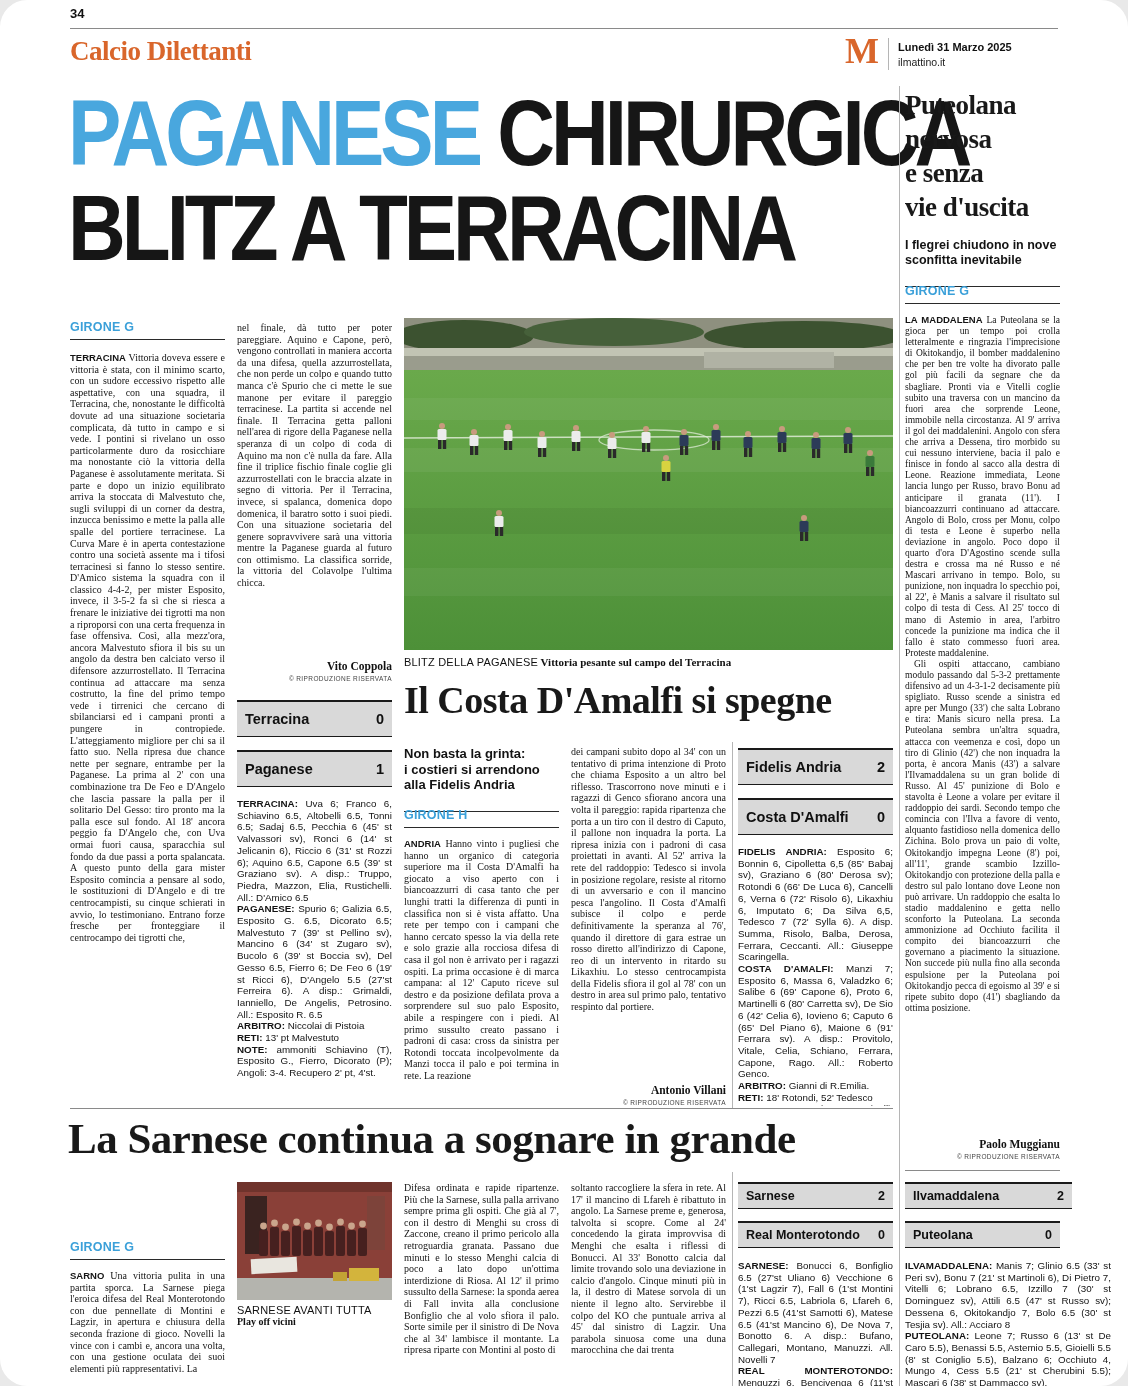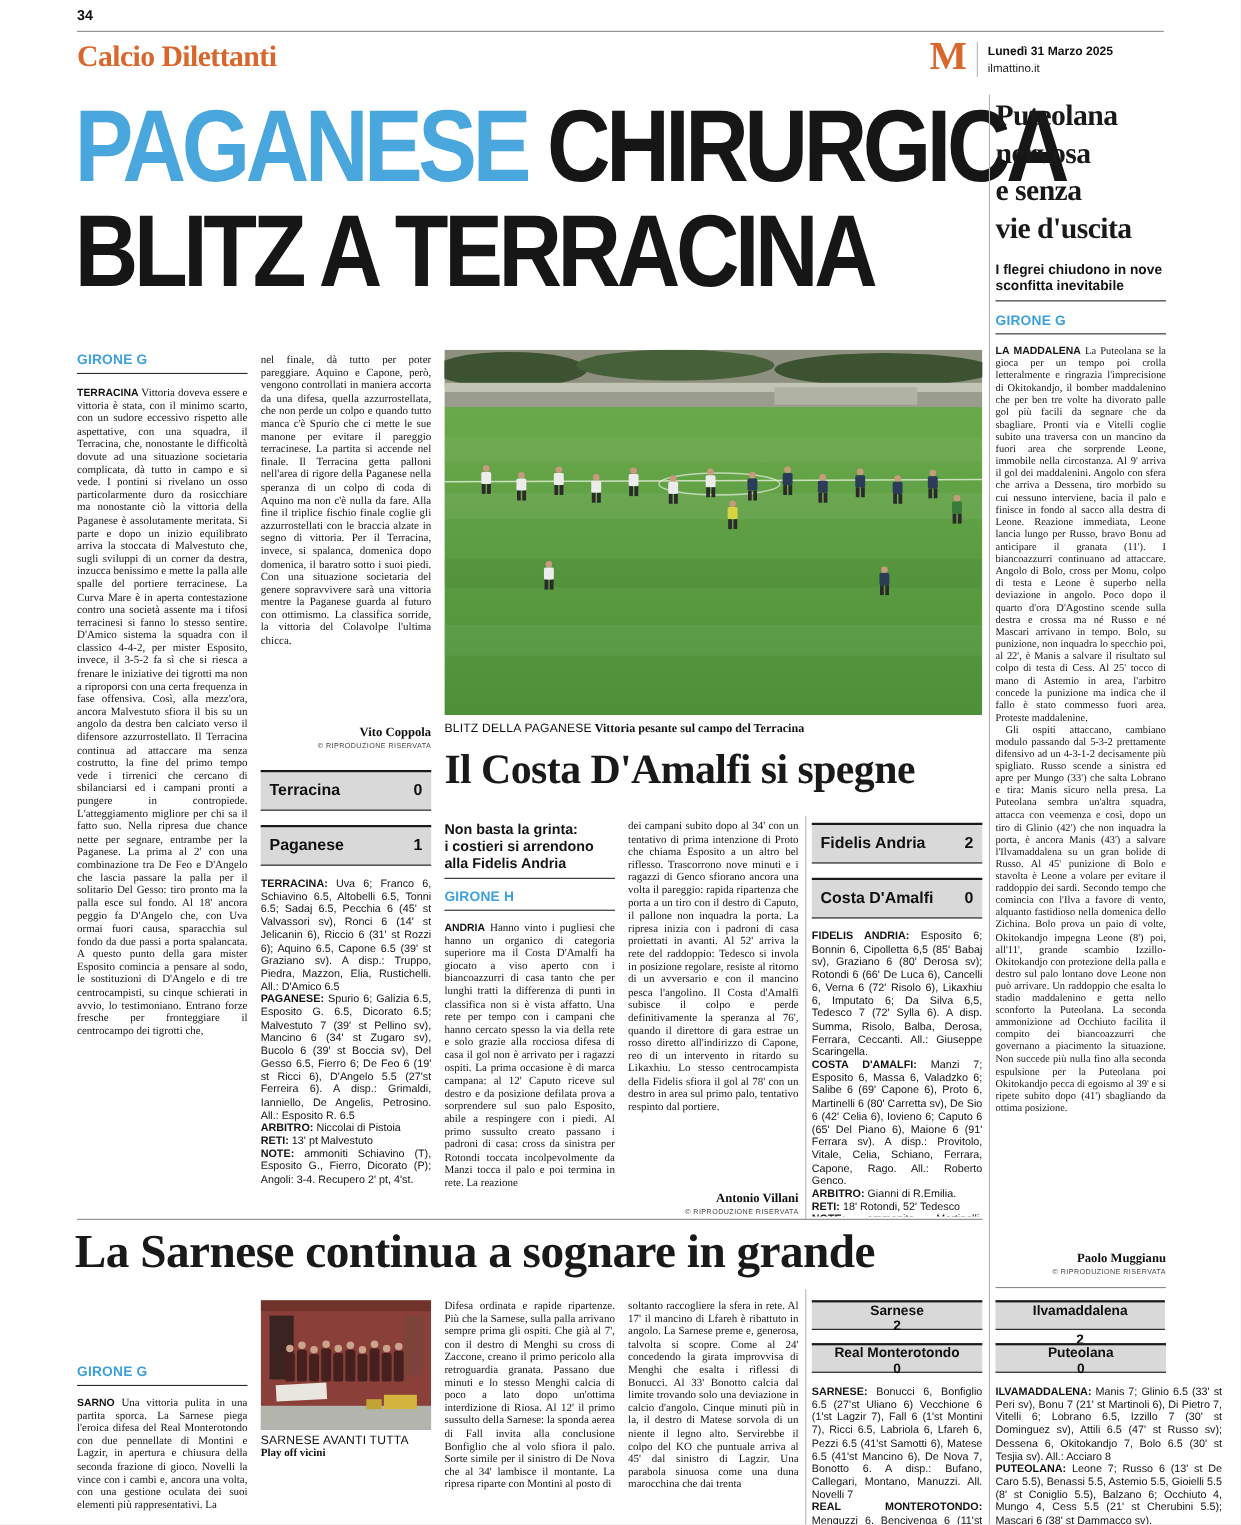--- a/index.html
+++ b/index.html
@@ -1,17 +1,17 @@
 <!DOCTYPE html>
 <html><head>
 <meta charset="utf-8">
 <style>
   html,body{margin:0;padding:0;background:#e9e9e9;}
   .page{position:relative;width:1128px;height:1386px;background:#ffffff;overflow:hidden;
-        font-family:"Liberation Sans",sans-serif;color:#111;}
+        font-family:"Liberation Sans",sans-serif;color:#111;border-radius:27px;}
   .abs{position:absolute;}
   .hrule{position:absolute;background:#8a8a8a;height:1px;}
   .vrule{position:absolute;background:#b5b5b5;width:1px;}
 
   .pagenum{font:bold 13px "Liberation Sans",sans-serif;color:#111;}
   .section-title{font:bold 27px "Liberation Serif",serif;color:#d9662b;letter-spacing:-0.5px;}
   .m-logo{font:bold 36px "Liberation Serif",serif;color:#d9662b;}
   .mast-date{font:bold 11px "Liberation Sans",sans-serif;color:#111;}
   .mast-site{font:10.5px "Liberation Sans",sans-serif;color:#222;}
 
@@ -26,27 +26,27 @@
         color:#141414;overflow:hidden;}
   .body.rc{font-size:9.5px;line-height:11.1px;}
   .body p{margin:0;}
   .body p.ind{text-indent:9px;}
   .lead{font-family:"Liberation Sans",sans-serif;font-weight:bold;font-size:9.5px;}
   .byline{font:bold 11.5px "Liberation Serif",serif;text-align:right;color:#111;}
   .copyright{font:6.5px "Liberation Sans",sans-serif;text-align:right;color:#444;letter-spacing:0.4px;}
 
   .serifhead{font-family:"Liberation Serif",serif;font-weight:700;color:#191919;letter-spacing:-0.5px;}
   .subsans{font:bold 13px/15.5px "Liberation Sans",sans-serif;color:#131313;white-space:pre-line;}
-  .subsans.rule{border-bottom:1px solid #2a2a2a;padding-bottom:5px;}
+  .subsans.rule{border-bottom:1px solid #2a2a2a;padding-bottom:18px;}
 
   .score{display:flex;justify-content:space-between;align-items:center;background:#d9d9d9;
          border-top:2px solid #1a1a1a;border-bottom:1px solid #1a1a1a;padding:0 8px;
          font-family:"Liberation Sans",sans-serif;font-weight:bold;color:#101010;box-sizing:border-box;}
   .score.lg{height:37px;font-size:14.5px;}
-  .score.sm{height:27px;font-size:12.5px;flex-direction:column;}
+  .score.sm{height:27px;font-size:12.5px;}
 
   .tab{font-family:"Liberation Sans",sans-serif;font-size:9.8px;line-height:11.7px;color:#131313;
        text-align:justify;overflow:hidden;}
   .tab p{margin:0;}
   .tab b{font-weight:bold;}
 
   .caption{font-family:"Liberation Serif",serif;font-weight:bold;font-size:11px;color:#111;}
   .caption .cap-label{font-family:"Liberation Sans",sans-serif;font-weight:normal;font-size:11px;letter-spacing:0.2px;}
 </style>
 </head>
@@ -199,21 +199,21 @@
 sconfitta inevitabile</div>
   <div class="abs kicker" style="left:905px;top:284px;width:155px;">GIRONE G</div>
   <div class="abs body rc" style="left:905px;top:314px;width:155px;height:822px;">
     <p><span class="lead">LA MADDALENA</span> <span>La Puteolana se la gioca per un tempo poi crolla letteralmente e ringrazia l'imprecisione di Okitokandjo, il bomber maddalenino che per ben tre volte ha divorato palle gol più facili da segnare che da sbagliare. Pronti via e Vitelli coglie subito una traversa con un mancino da fuori area che sorprende Leone, immobile nella circostanza. Al 9' arriva il gol dei maddalenini. Angolo con sfera che arriva a Dessena, tiro morbido su cui nessuno interviene, bacia il palo e finisce in fondo al sacco alla destra di Leone. Reazione immediata, Leone lancia lungo per Russo, bravo Bonu ad anticipare il granata (11'). I biancoazzurri continuano ad attaccare. Angolo di Bolo, cross per Monu, colpo di testa e Leone è superbo nella deviazione in angolo. Poco dopo il quarto d'ora D'Agostino scende sulla destra e crossa ma né Russo e né Mascari arrivano in tempo. Bolo, su punizione, non inquadra lo specchio poi, al 22', è Manis a salvare il risultato sul colpo di testa di Cess. Al 25' tocco di mano di Astemio in area, l'arbitro concede la punizione ma indica che il fallo è stato commesso fuori area. Proteste maddalenine.</span></p>
     <p class="ind">Gli ospiti attaccano, cambiano modulo passando dal 5-3-2 prettamente difensivo ad un 4-3-1-2 decisamente più spigliato. Russo scende a sinistra ed apre per Mungo (33') che salta Lobrano e tira: Manis sicuro nella presa. La Puteolana sembra un'altra squadra, attacca con veemenza e così, dopo un tiro di Glinio (42') che non inquadra la porta, è ancora Manis (43') a salvare l'Ilvamaddalena su un gran bolide di Russo. Al 45' punizione di Bolo e stavolta è Leone a volare per evitare il raddoppio dei sardi. Secondo tempo che comincia con l'Ilva a favore di vento, alquanto fastidioso nella domenica dello Zichina. Bolo prova un paio di volte, Okitokandjo impegna Leone (8') poi, all'11', grande scambio Izzillo-Okitokandjo con protezione della palla e destro sul palo lontano dove Leone non può arrivare. Un raddoppio che esalta lo stadio maddalenino e getta nello sconforto la Puteolana. La seconda ammonizione ad Occhiuto facilita il compito dei biancoazzurri che governano a piacimento la situazione. Non succede più nulla fino alla seconda espulsione per la Puteolana poi Okitokandjo pecca di egoismo al 39' e si ripete subito dopo (41') sbagliando da ottima posizione.</p>
   </div>
   <div class="abs byline" style="left:905px;top:1138px;width:155px;">Paolo Muggianu</div>
   <div class="abs copyright" style="left:905px;top:1153px;width:155px;">© RIPRODUZIONE RISERVATA</div>
   <div class="hrule" style="left:905px;top:1170px;width:155px;"></div>
 
-  <div class="abs score sm" style="left:905px;top:1182px;width:154px;gap:13px;">
+  <div class="abs score sm" style="left:905px;top:1182px;width:167px;gap:13px;">
     <span>Ilvamaddalena</span>
       <span>2</span>
   </div>
   <div class="abs score sm" style="left:905px;top:1221px;width:155px;">
     <span>Puteolana</span>
       <span>0</span>
   </div>
   <div class="abs tab" style="left:905px;top:1260px;width:206px;height:126px;">
     <p><b>ILVAMADDALENA:</b> <span>Manis 7; Glinio 6.5 (33' st Peri sv), Bonu 7 (21' st Martinoli 6), Di Pietro 7, Vitelli 6; Lobrano 6.5, Izzillo 7 (30' st Dominguez sv), Attili 6.5 (47' st Russo sv); Dessena 6, Okitokandjo 7, Bolo 6.5 (30' st Tesjia sv). All.: Acciaro 8</span></p>
     <p><b>PUTEOLANA:</b> <span>Leone 7; Russo 6 (13' st De Caro 5.5), Benassi 5.5, Astemio 5.5, Gioielli 5.5 (8' st Coniglio 5.5), Balzano 6; Occhiuto 4, Mungo 4, Cess 5.5 (21' st Cherubini 5.5); Mascari 6 (38' st Dammacco sv),</span></p>

